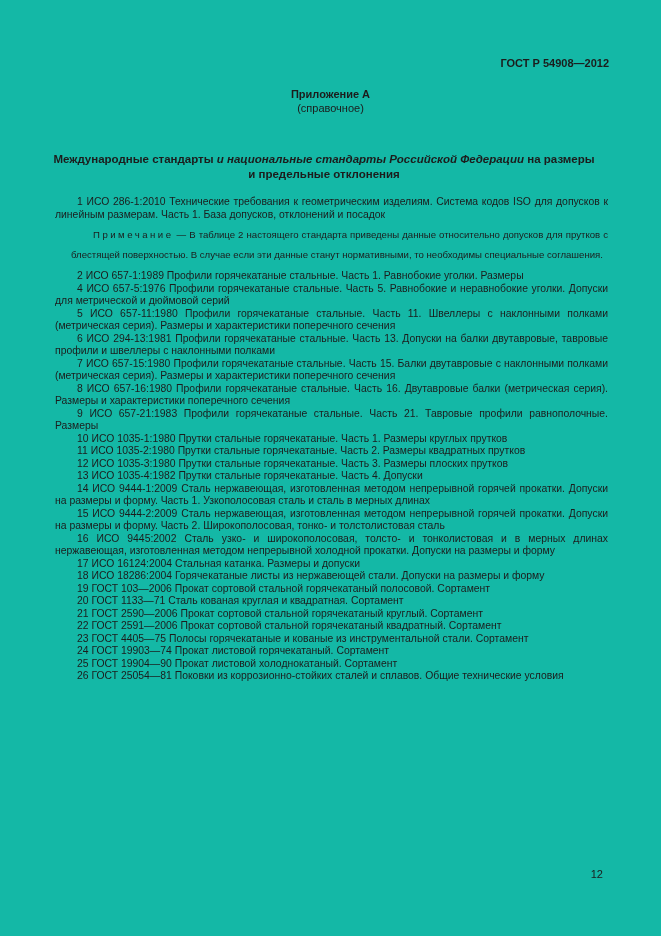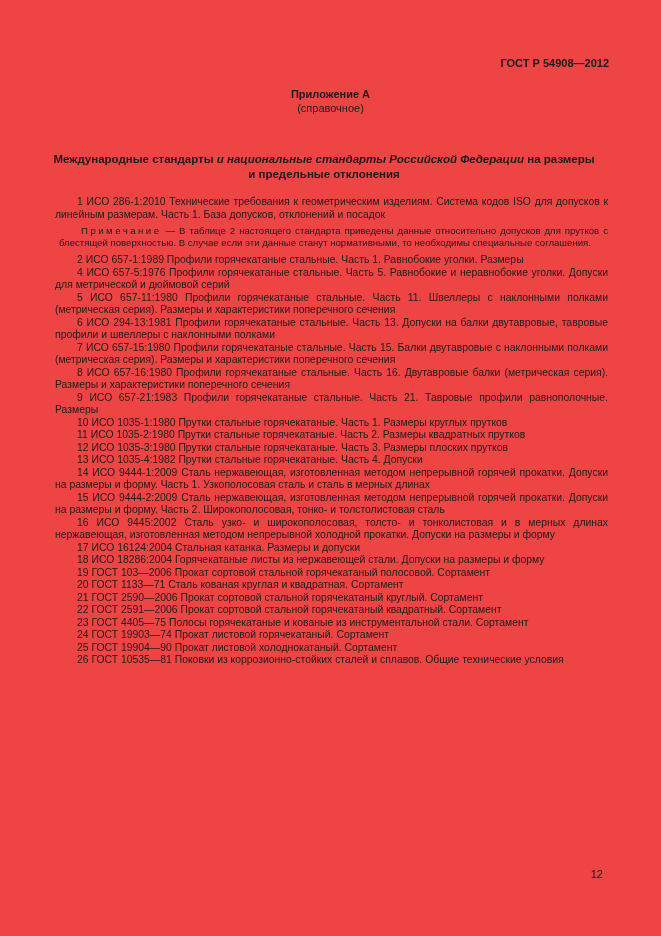--- a/index.html
+++ b/index.html
@@ -3,21 +3,21 @@
 <meta charset="utf-8">
 <style>
   * { margin: 0; padding: 0; box-sizing: border-box; }
   html, body { background: #e8e8e8; }
   body { font-family: "Liberation Sans", sans-serif; color: #1c1c1c; }
   .page {
     position: relative;
     width: 661px;
     height: 936px;
     margin: 0 auto;
-    background: #ef4444;
+    background: #14b8a6;
     overflow: hidden;
   }
   .doc-code {
     position: absolute;
     top: 57px;
     right: 52px;
     font-size: 11px;
     font-weight: bold;
   }
   .appendix {
@@ -49,22 +49,22 @@
     font-size: 10.4px;
     line-height: 12.5px;
   }
   .content p {
     text-indent: 22px;
     text-align: justify;
   }
   .content p.italic { }
   .content p.note {
     font-size: 9.6px;
-    line-height: 12px;
-    margin: 4px 0 5px 4px;
+    line-height: 20px;
+    margin: 4px 0 5px 16px;
   }
   .note-label { letter-spacing: 2.5px; }
   .page-number {
     position: absolute;
     top: 868px;
     right: 58px;
     font-size: 11px;
   }
 </style>
 </head>
@@ -103,18 +103,18 @@
       <p class="item">16 ИСО 9445:2002 Сталь узко- и широкополосовая, толсто- и тонколистовая и в мерных длинах нержавеющая, изготовленная методом непрерывной холодной прокатки. Допуски на размеры и форму</p>
       <p class="item">17 ИСО 16124:2004 Стальная катанка. Размеры и допуски</p>
       <p class="item">18 ИСО 18286:2004 Горячекатаные листы из нержавеющей стали. Допуски на размеры и форму</p>
       <p class="item italic">19 ГОСТ 103—2006 Прокат сортовой стальной горячекатаный полосовой. Сортамент</p>
       <p class="item italic">20 ГОСТ 1133—71 Сталь кованая круглая и квадратная. Сортамент</p>
       <p class="item italic">21 ГОСТ 2590—2006 Прокат сортовой стальной горячекатаный круглый. Сортамент</p>
       <p class="item italic">22 ГОСТ 2591—2006 Прокат сортовой стальной горячекатаный квадратный. Сортамент</p>
       <p class="item italic">23 ГОСТ 4405—75 Полосы горячекатаные и кованые из инструментальной стали. Сортамент</p>
       <p class="item italic">24 ГОСТ 19903—74 Прокат листовой горячекатаный. Сортамент</p>
       <p class="item italic">25 ГОСТ 19904—90 Прокат листовой холоднокатаный. Сортамент</p>
-      <p class="item italic">26 ГОСТ 10535—81 Поковки из коррозионно-стойких сталей и сплавов. Общие технические условия</p>
+      <p class="item italic">26 ГОСТ 25054—81 Поковки из коррозионно-стойких сталей и сплавов. Общие технические условия</p>
     </div>
 
   <div class="page-number">12</div>
 
 </div>
 
 </body></html>

